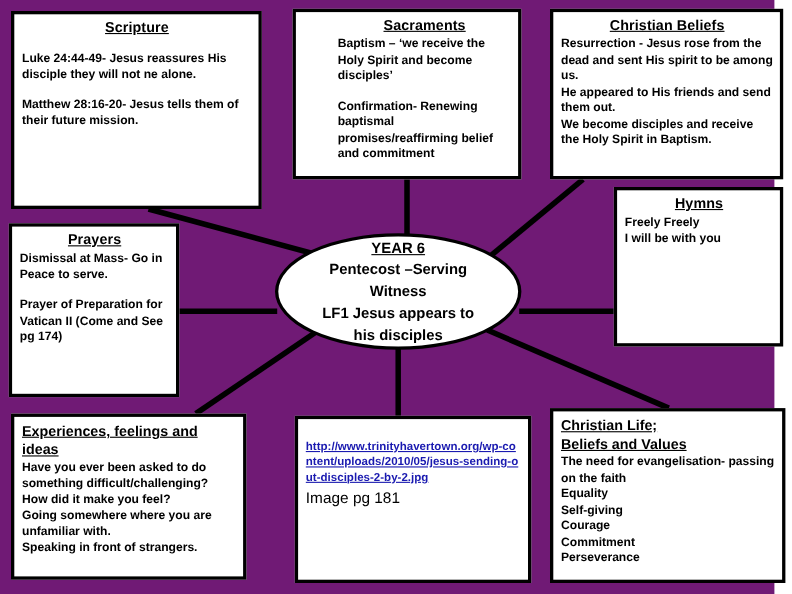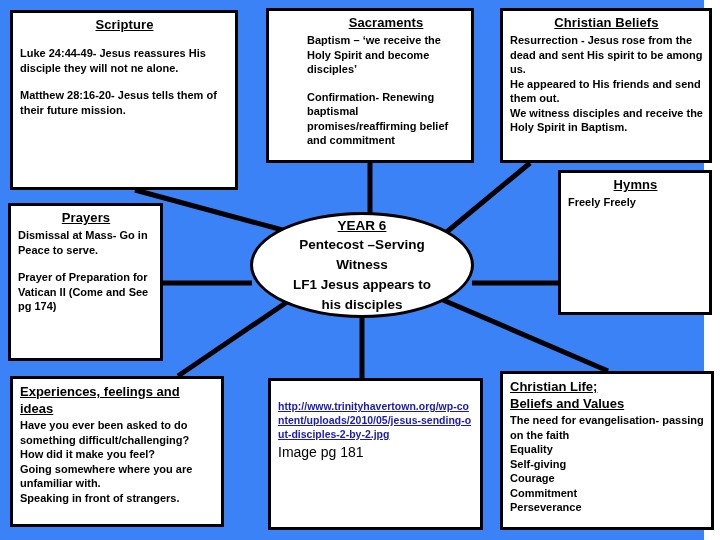--- a/index.html
+++ b/index.html
@@ -12,21 +12,21 @@
     width: 720px;
     height: 540px;
     font-family: "Liberation Sans", sans-serif;
     color: #000000;
     overflow: hidden;
   }
   #canvas {
     position: relative;
     width: 704px;
     height: 540px;
-    background: #3b82f6;
+    background: #701a75;
   }
   #connectors {
     position: absolute;
     left: 0;
     top: 0;
     width: 720px;
     height: 540px;
     z-index: 1;
   }
   .node {
@@ -162,28 +162,29 @@
       <p>Baptism – ‘we receive the Holy Spirit and become disciples’</p>
       <p class="gap">Confirmation- Renewing baptismal promises/reaffirming belief and commitment</p>
     </div>
   </div>
 
   <div class="node" id="node-beliefs">
     <div class="node-title">Christian Beliefs</div>
     <div class="node-body">
       <p>Resurrection - Jesus rose from the dead and sent His spirit to be among us.</p>
       <p>He appeared to His friends and send them out.</p>
-      <p>We witness disciples and receive the Holy Spirit in Baptism.</p>
+      <p>We become disciples and receive the Holy Spirit in Baptism.</p>
     </div>
   </div>
 
   <div class="node" id="node-hymns">
     <div class="node-title">Hymns</div>
     <div class="node-body">
       <p>Freely Freely</p>
+      <p>I will be with you</p>
     </div>
   </div>
 
   <div class="node" id="node-prayers">
     <div class="node-title">Prayers</div>
     <div class="node-body">
       <p>Dismissal at Mass- Go in Peace to serve.</p>
       <p class="gap">Prayer of Preparation for Vatican II (Come and See pg 174)</p>
     </div>
   </div>

